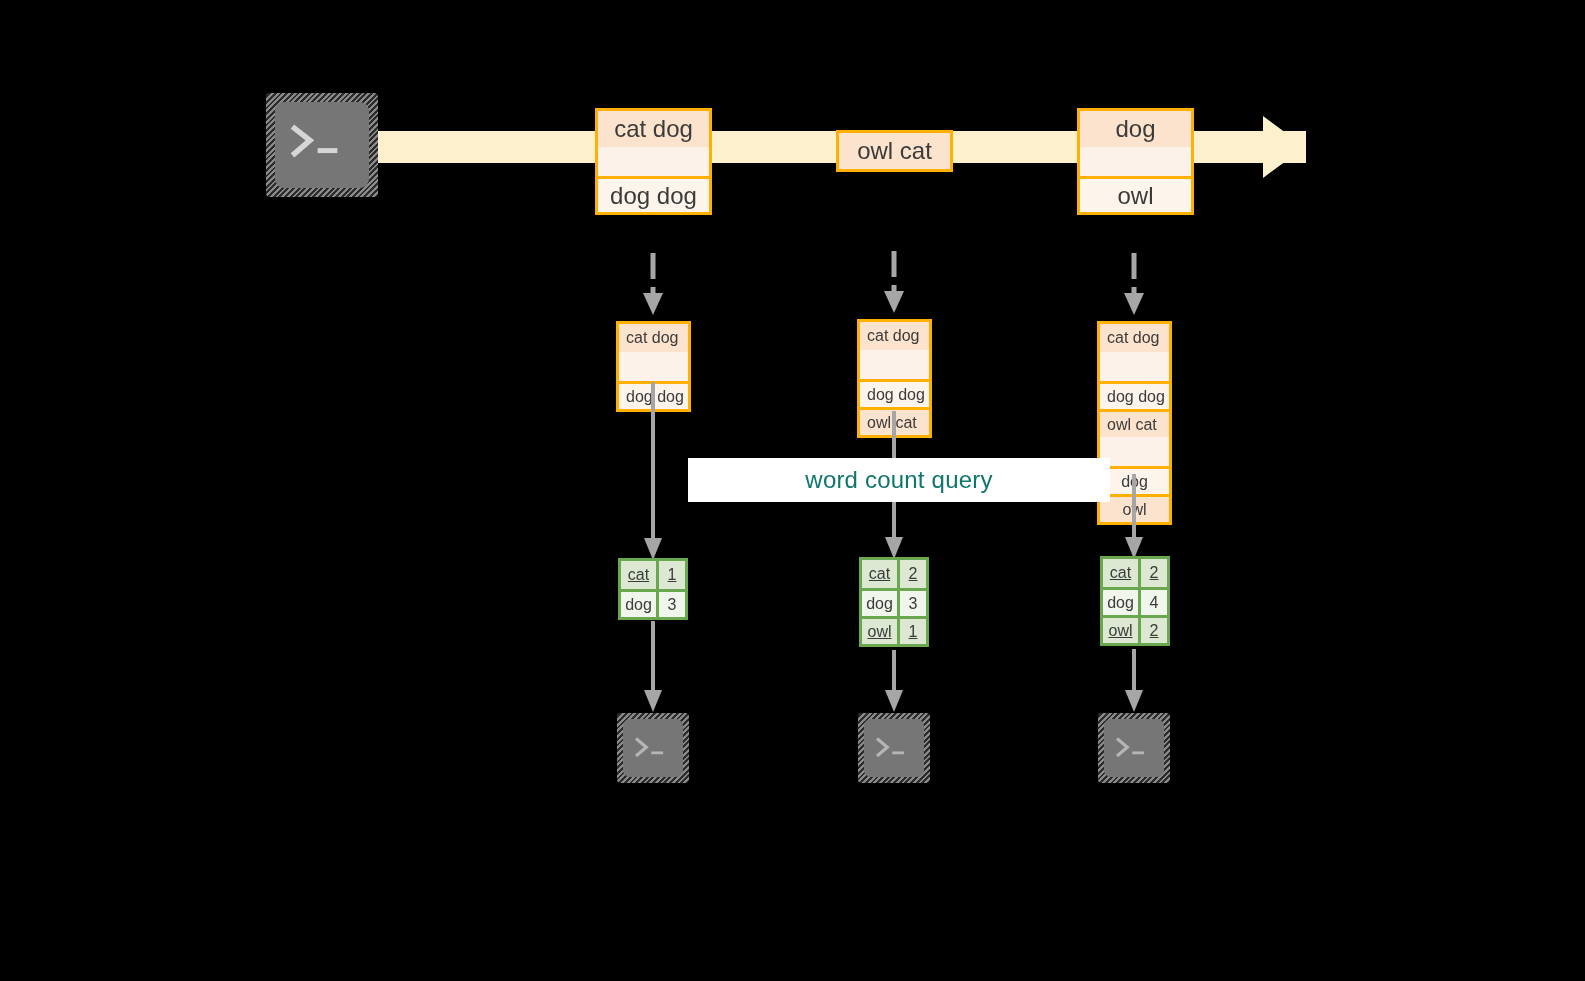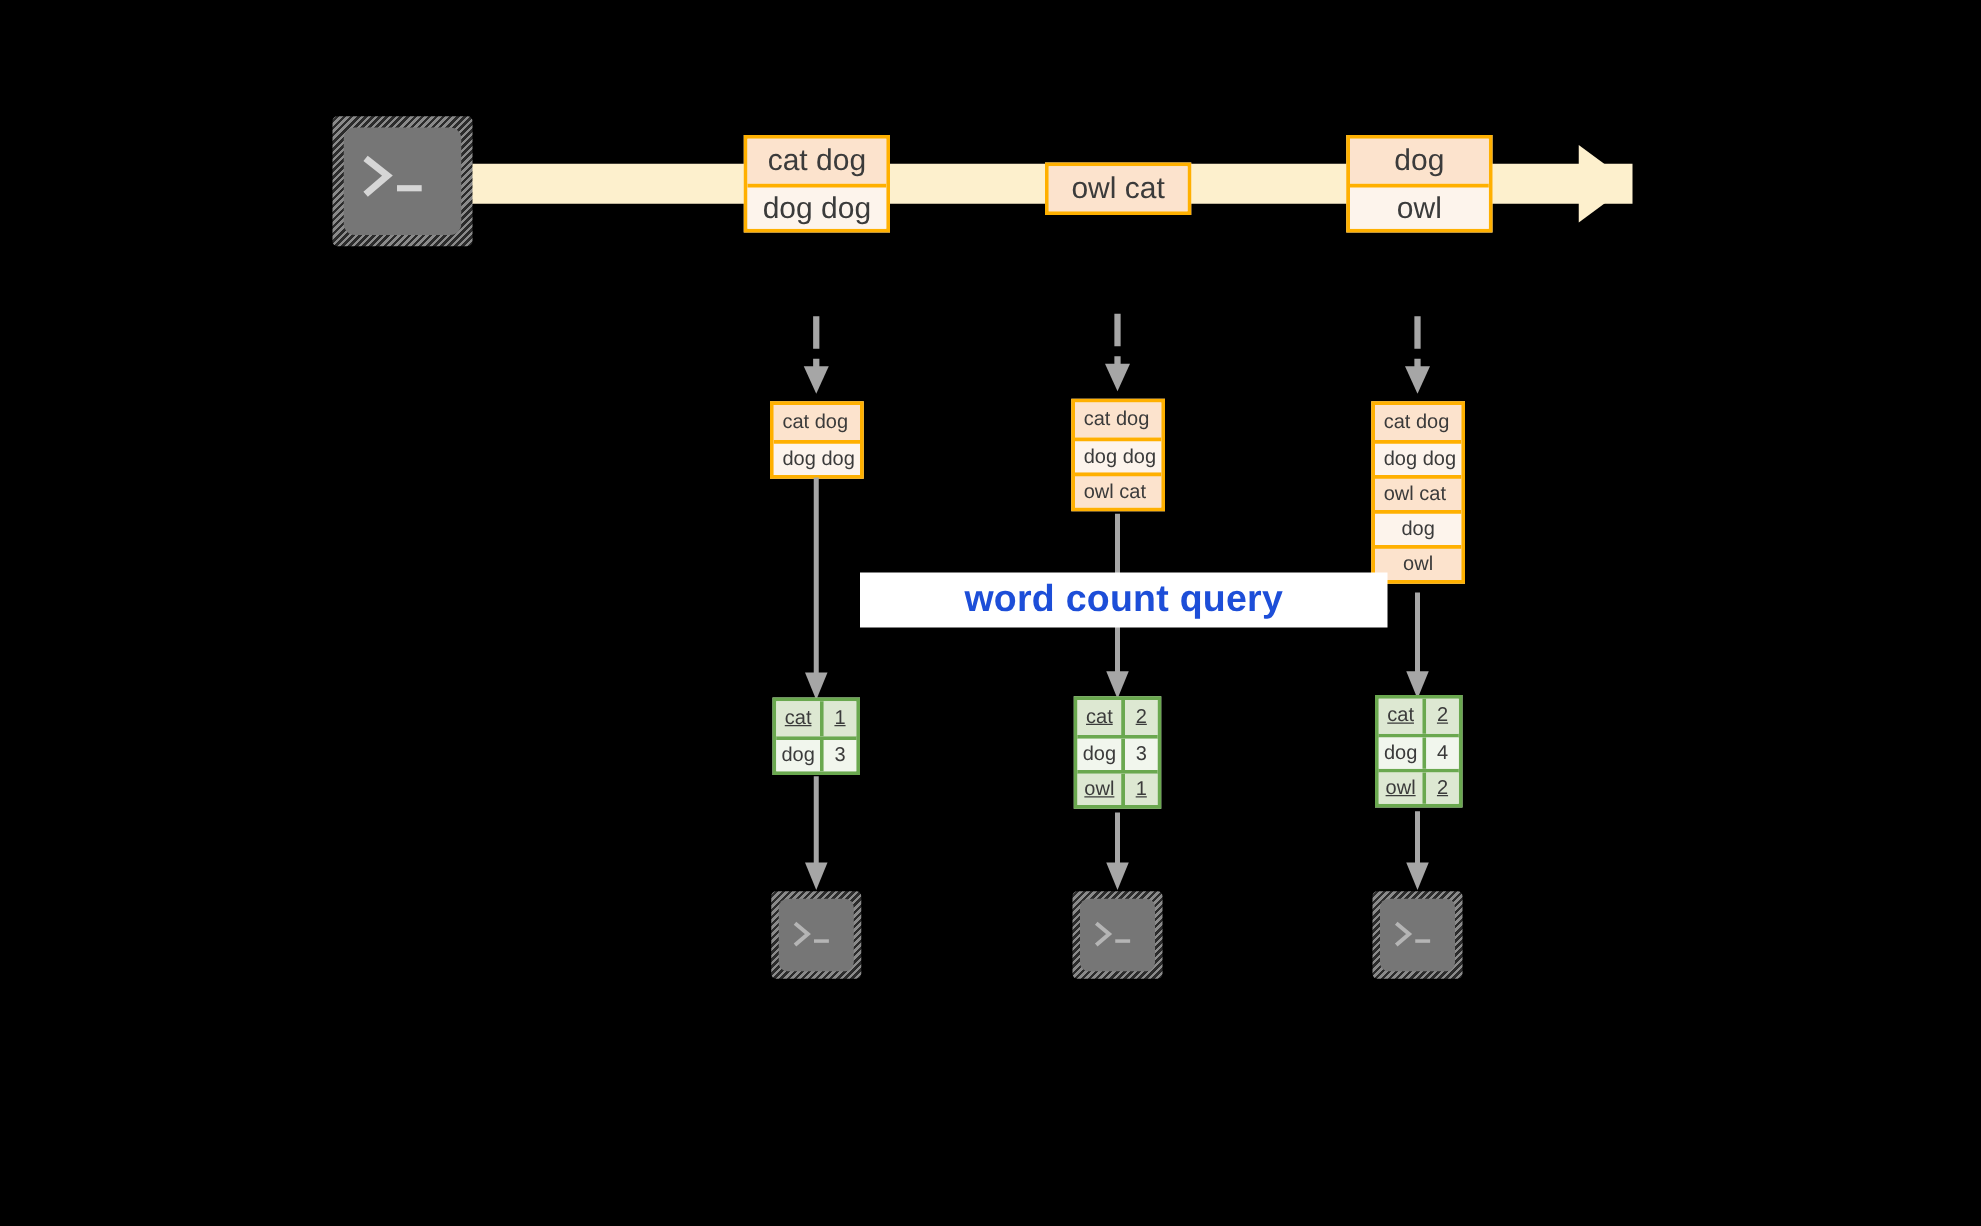--- a/index.html
+++ b/index.html
@@ -79,21 +79,21 @@
     display: flex;
     align-items: center;
     color: #3b3b3b;
     white-space: nowrap;
     overflow: hidden;
   }
   .rec-row + .rec-row {
     border-top: 3px solid #ffb000;
   }
   .rec-row.dark { background: #fce3cd; }
-  .rec-row.light { background: #fdf4ec; }
+  .rec-row.light { background: #fdf4ec; margin-top: 29px; }
 
   
   .rec-stack.big .rec-row {
     height: 36px;
     font-size: 24px;
     justify-content: center;
     padding: 0 10px;
   }
   
   .rec-stack.mini .rec-row {
@@ -150,24 +150,23 @@
 
   
   .banner {
     position: absolute;
     background: #ffffff;
     display: flex;
     align-items: center;
     justify-content: center;
   }
   .banner span {
-    font-size: 30px;
-    color: #1d4ed8;
+    font-size: 24px;
+    color: #0f766e;
     letter-spacing: 0.2px;
-    font-weight: bold;
   }
 </style>
 </head>
 <body>
 
 <div id="canvas">
 
   <div class="stream-band" style="left:366px; top:131px; width:940px; height:32px;"></div>
   <div class="stream-head" style="left:1263px; top:116px;"></div>
 

